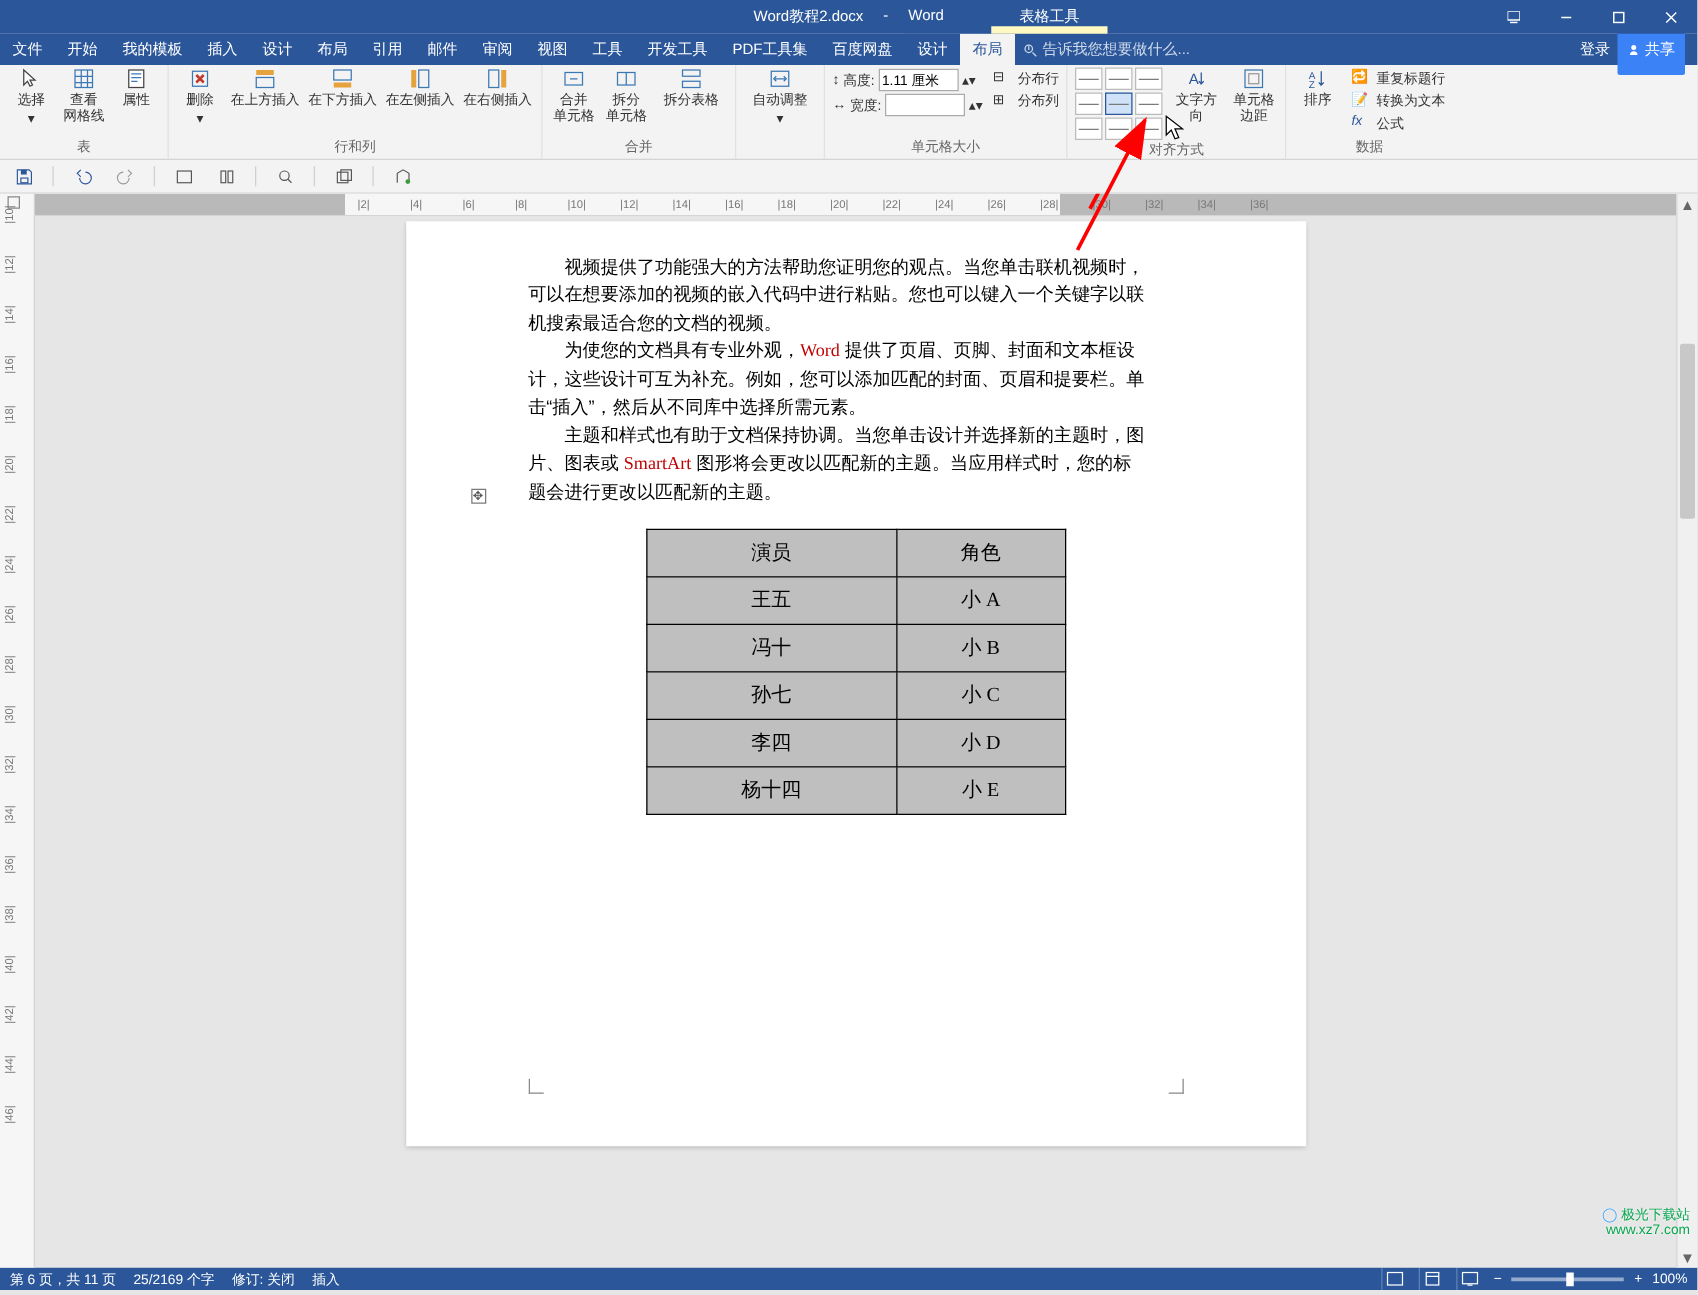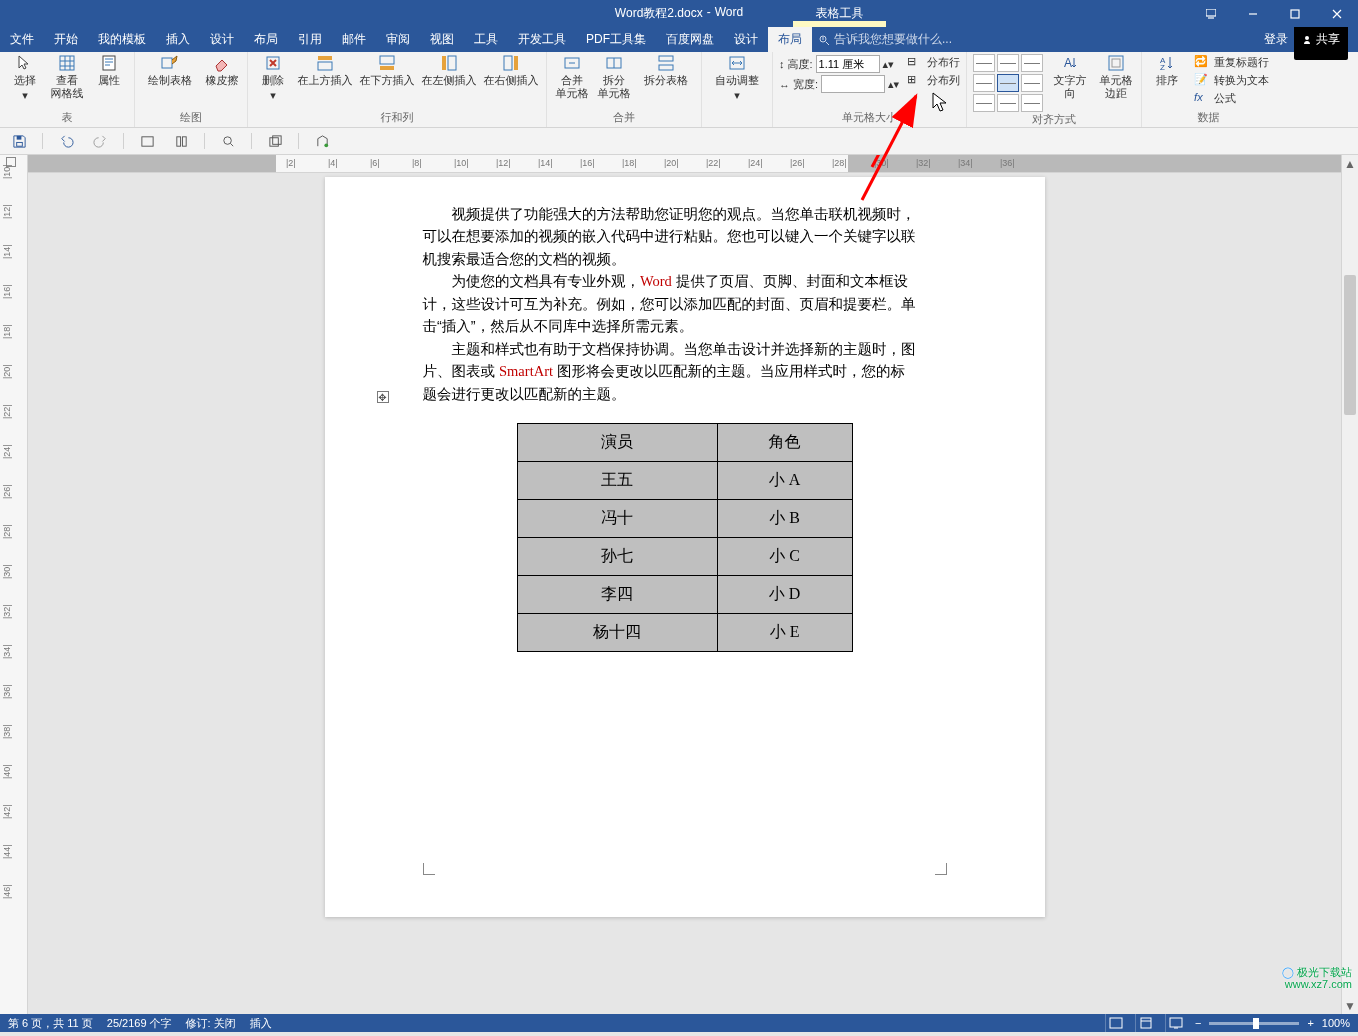--- a/index.html
+++ b/index.html
@@ -1,35 +1,35 @@
 <!DOCTYPE html>
 <html><head>
 <meta charset="utf-8">
 <style>
 * { box-sizing: border-box; margin: 0; padding: 0; font-family: "Microsoft YaHei", "SimSun", Arial, sans-serif; }
 body { background: #e6e6e6; overflow: hidden; font-size: 12px; }
 
 
 .titlebar { height: 27px; background: #2b579a; color: #fff; display: flex; align-items: center; position: relative; }
-.titlebar .title { position: absolute; left: 50%; transform: translateX(-50%); font-size: 12px; display: flex; gap: 4px; }
+.titlebar .title { position: absolute; left: 50%; transform: translateX(-50%); font-size: 12px; display: flex; gap: 16px; }
 .titlebar .tool-tab { position: absolute; left: 793px; width: 93px; text-align: center; height: 27px; line-height: 27px; background: #2b579a; border-bottom: 6px solid #fef9c3; }
 .titlebar .winbtns { position: absolute; right: 0; display: flex; }
 .titlebar .winbtns div { width: 42px; height: 27px; display: flex; align-items: center; justify-content: center; cursor: pointer; }
 .titlebar .winbtns svg { width: 10px; height: 10px; stroke: #fff; fill: none; stroke-width: 1.2; }
 .titlebar .wordicon { margin-left: 6px; display: flex; }
 
 
 .menubar { height: 25px; background: #2b579a; color: #fff; display: flex; align-items: center; }
 .menubar .tab { padding: 0 10px; height: 25px; line-height: 25px; cursor: pointer; }
 .menubar .tab.active { background: #f3f3f3; color: #2b579a; }
 .menubar .tab.context { background: #2b579a; }
 .menubar .tell-me { display: flex; align-items: center; color: #cfd9ea; gap: 4px; margin-left: 6px; }
 .menubar .tell-me svg { width: 12px; height: 12px; stroke: #cfd9ea; fill: #cfd9ea; }
 .menubar .right { margin-left: auto; display: flex; align-items: center; gap: 6px; padding-right: 10px; }
-.menubar .share { background: #000000; padding: 12px 8px; border-radius: 2px; display: flex; align-items: center; gap: 4px; }
+.menubar .share { background: #3b82f6; padding: 12px 8px; border-radius: 2px; display: flex; align-items: center; gap: 4px; }
 
 
 .ribbon { height: 76px; background: #f3f3f3; border-bottom: 1px solid #d4d4d4; display: flex; }
 .group { border-right: 1px solid #e1e1e1; padding: 2px 6px 0 6px; display: flex; flex-direction: column; align-items: center; position: relative; }
 .group .row { display: flex; gap: 4px; }
 .group .lbl { font-size: 11px; color: #666; text-align: center; margin-top: auto; padding-bottom: 2px; }
 .bigbtn { display: flex; flex-direction: column; align-items: center; justify-content: flex-start; width: 58px; cursor: pointer; text-align: center; gap: 2px; }
 .bigbtn.narrow { width: 38px; }
 .bigbtn span { font-size: 11px; color: #333; line-height: 1.2; }
 .dd { font-size: 8px; color: #555; }
@@ -196,38 +196,20 @@
         <svg class="ico" viewBox="0 0 18 18">
             <rect x="3" y="2" width="12" height="14" fill="#fff" stroke="#444"></rect>
             <path d="M5 5h8M5 8h8M5 11h5" stroke="#3b78b5"></path>
           </svg>
         <span>属性</span>
       </div>
     </div>
     <div class="lbl">表</div>
   </div>
 
-  <div class="group">
-    <div class="row">
-      <div class="bigbtn">
-        <svg class="ico" viewBox="0 0 18 18">
-            <rect x="1" y="4" width="10" height="10" fill="none" stroke="#3b78b5"></rect>
-            <path d="M11 6l5-4-1 5-4 3" fill="#e6a23c" stroke="#8a5a10"></path>
-          </svg>
-        <span>绘制表格</span>
-      </div>
-      <div class="bigbtn narrow">
-        <svg class="ico" viewBox="0 0 18 18">
-            <path d="M3 12l6-6 5 5-6 6H5z" fill="#f3b6b6" stroke="#a33"></path>
-          </svg>
-        <span>橡皮擦</span>
-      </div>
-    </div>
-    <div class="lbl">绘图</div>
-  </div>
 
   <div class="group">
     <div class="row">
       <div class="bigbtn narrow">
         <svg class="ico" viewBox="0 0 18 18">
             <rect x="3" y="3" width="12" height="12" fill="none" stroke="#3b78b5"></rect>
             <path d="M6 6l6 6M12 6l-6 6" stroke="#c0392b" stroke-width="2"></path>
           </svg>
         <span>删除</span>
           <span class="dd">▾</span>

